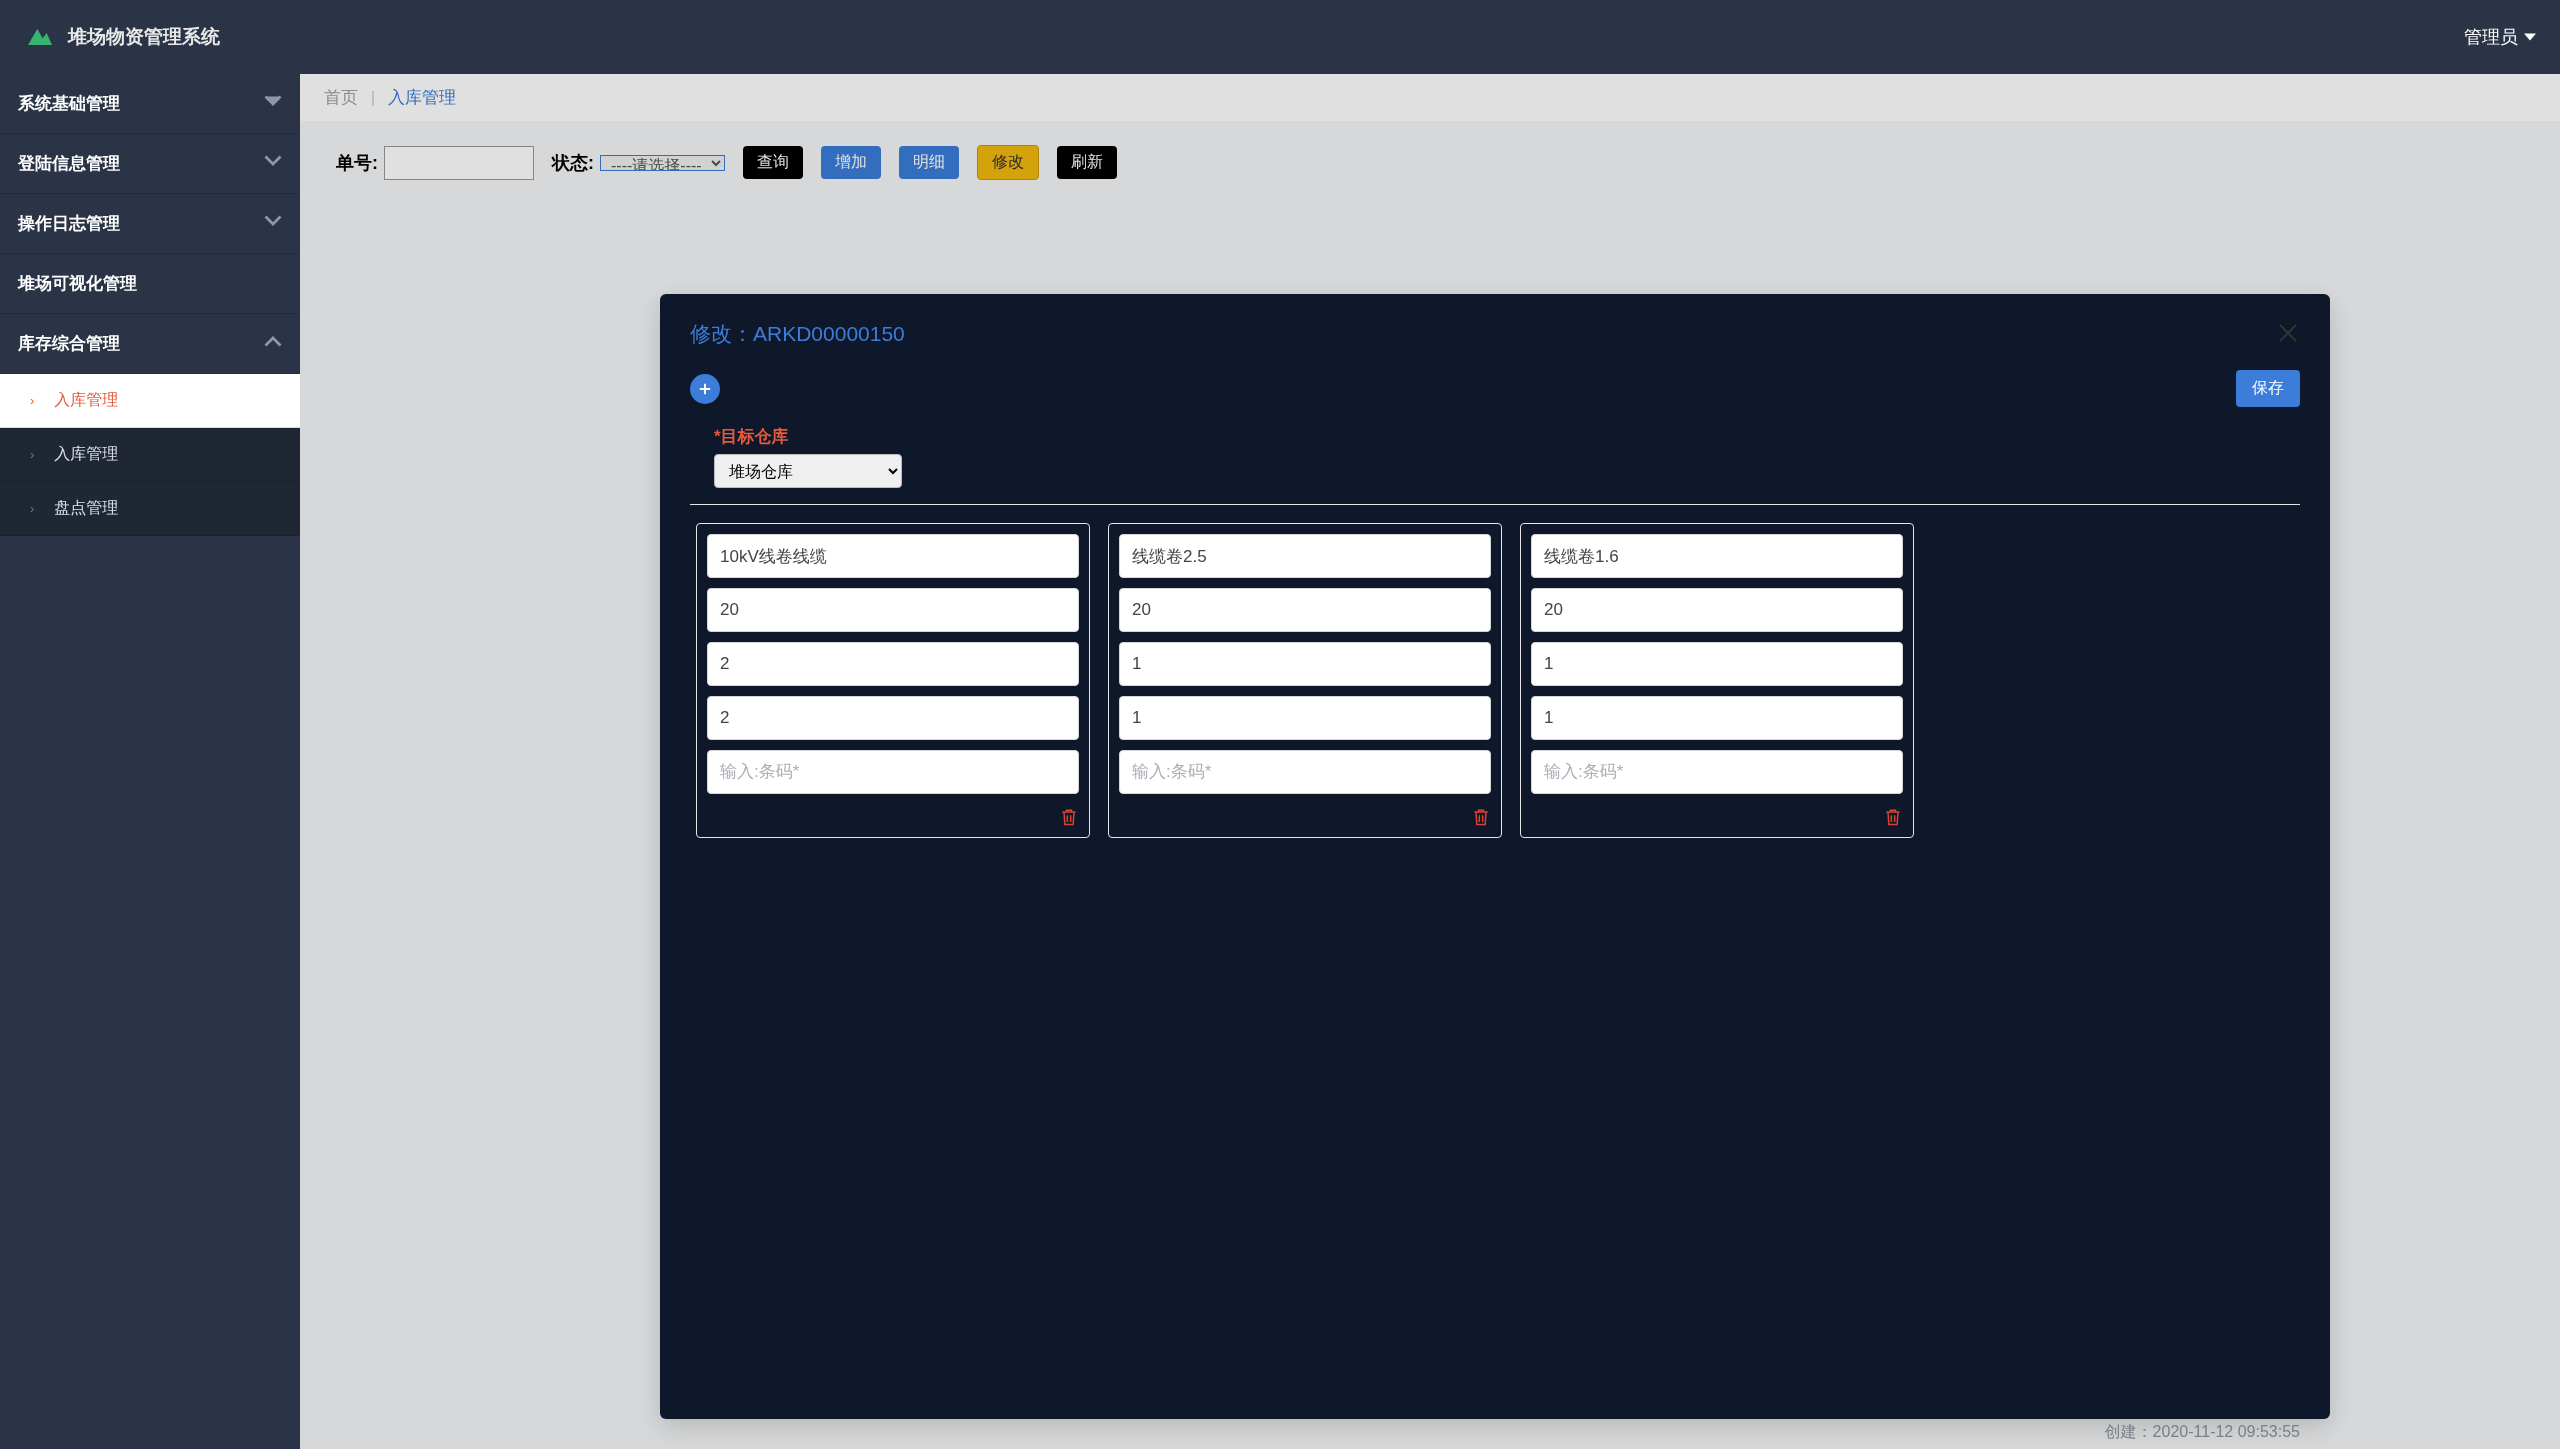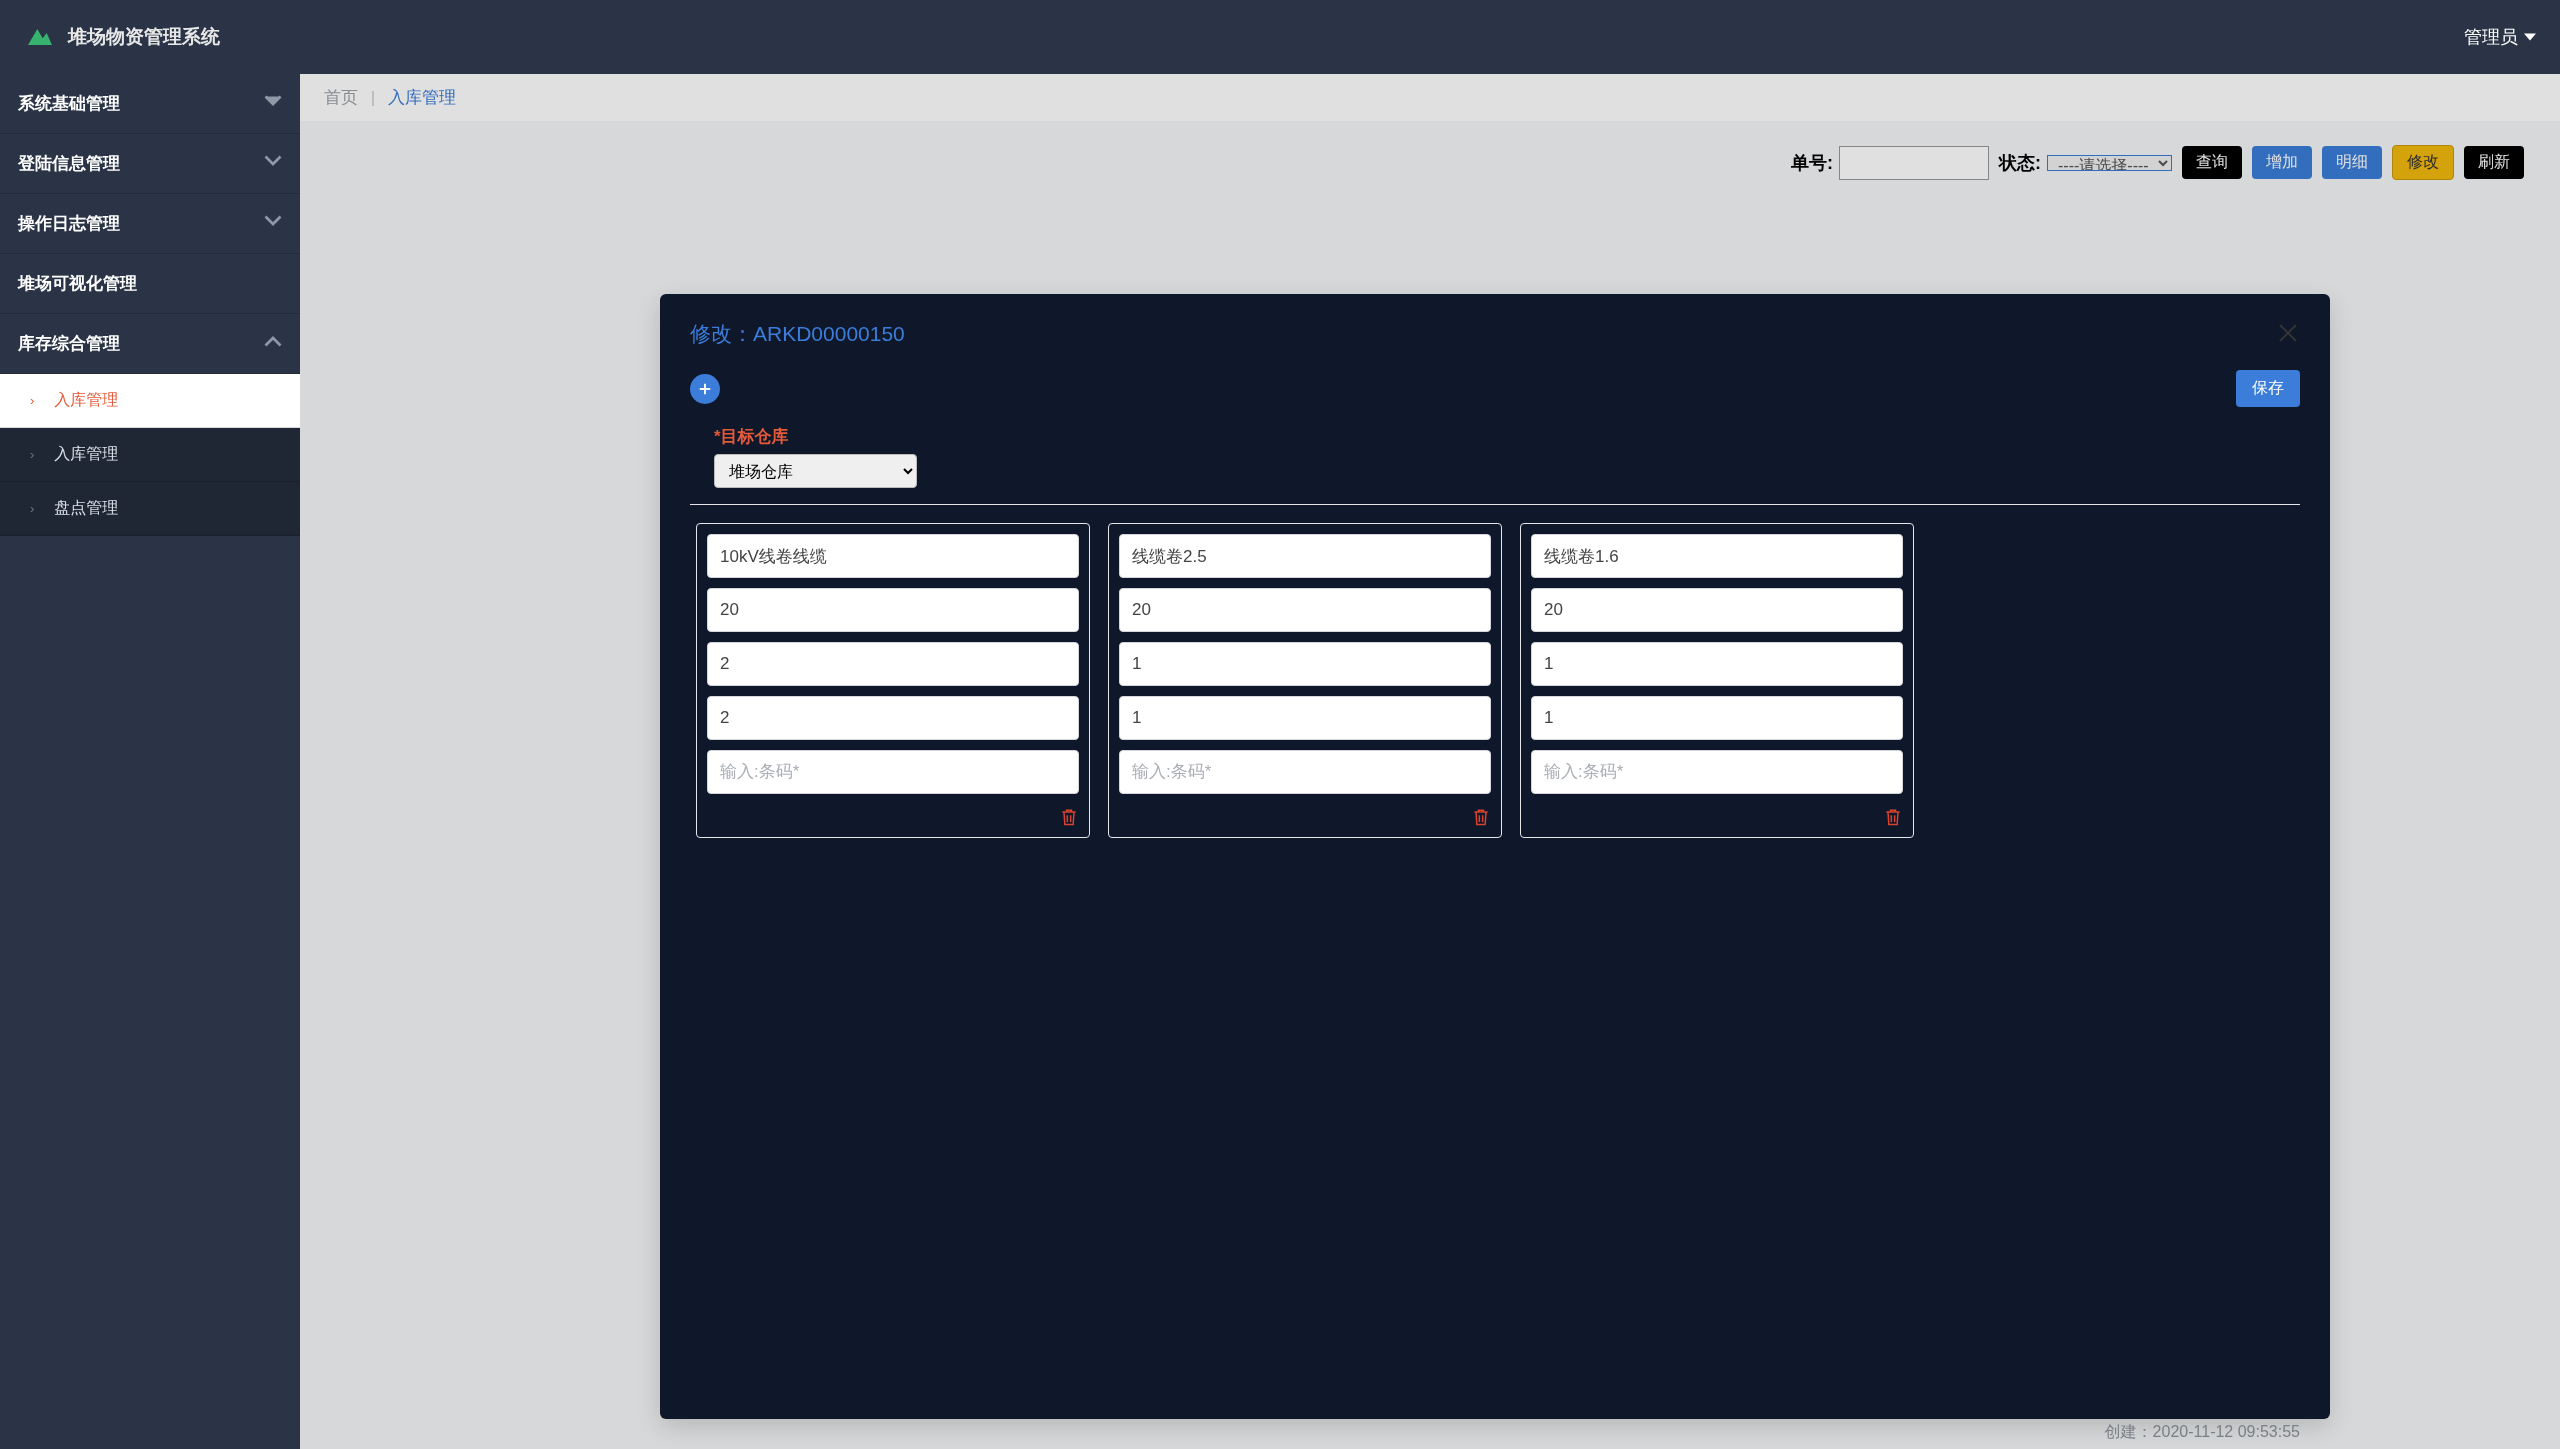--- a/index.html
+++ b/index.html
@@ -76,22 +76,21 @@
 }
 .breadcrumb a { color: #9aa0a8; text-decoration: none; }
 .breadcrumb .current { color: #3b7dd8; }
 .breadcrumb .sep { margin: 0 8px; color: #c7cbd0; }
 
 
 .toolbar {
   padding: 24px 36px;
   display: flex;
   align-items: center;
-  justify-content: flex-end;
-  gap: 10px;
+  gap: 18px;
   font-size: 18px;
   font-weight: bold;
 }
 .toolbar label { display: flex; align-items: center; gap: 6px; }
 .toolbar input[type=text] {
   width: 150px; height: 34px; border: 1px solid #999; padding: 0 6px;
 }
 .toolbar select {
   height: 16px; border: 1.5px solid #3b7dd8; color: #555; padding: 0 6px; font-size: 16px;
 }
@@ -132,21 +131,21 @@
 }
 .add-circle svg { width: 18px; height: 18px; }
 .save-btn {
   background: #3b7dd8; color: #fff; border: none; border-radius: 4px;
   padding: 8px 16px; font-size: 16px; cursor: pointer;
 }
 
 .target-label { color: #e45a3a; font-size: 17px; font-weight: bold; margin-top: 18px; margin-left: 24px; }
 .target-select {
   margin-top: 6px; margin-left: 24px;
-  width: 203px; height: 34px; border: 1px solid #bbb; border-radius: 4px;
+  width: 188px; height: 34px; border: 1px solid #bbb; border-radius: 4px;
   padding: 0 10px; font-size: 16px;
 }
 
 .modal-divider { border: none; border-top: 1px solid #e4e6ea; margin-top: 16px; }
 
 .cards {
   display: flex; gap: 18px; padding: 18px 6px;
 }
 .card {
   width: 394px;

